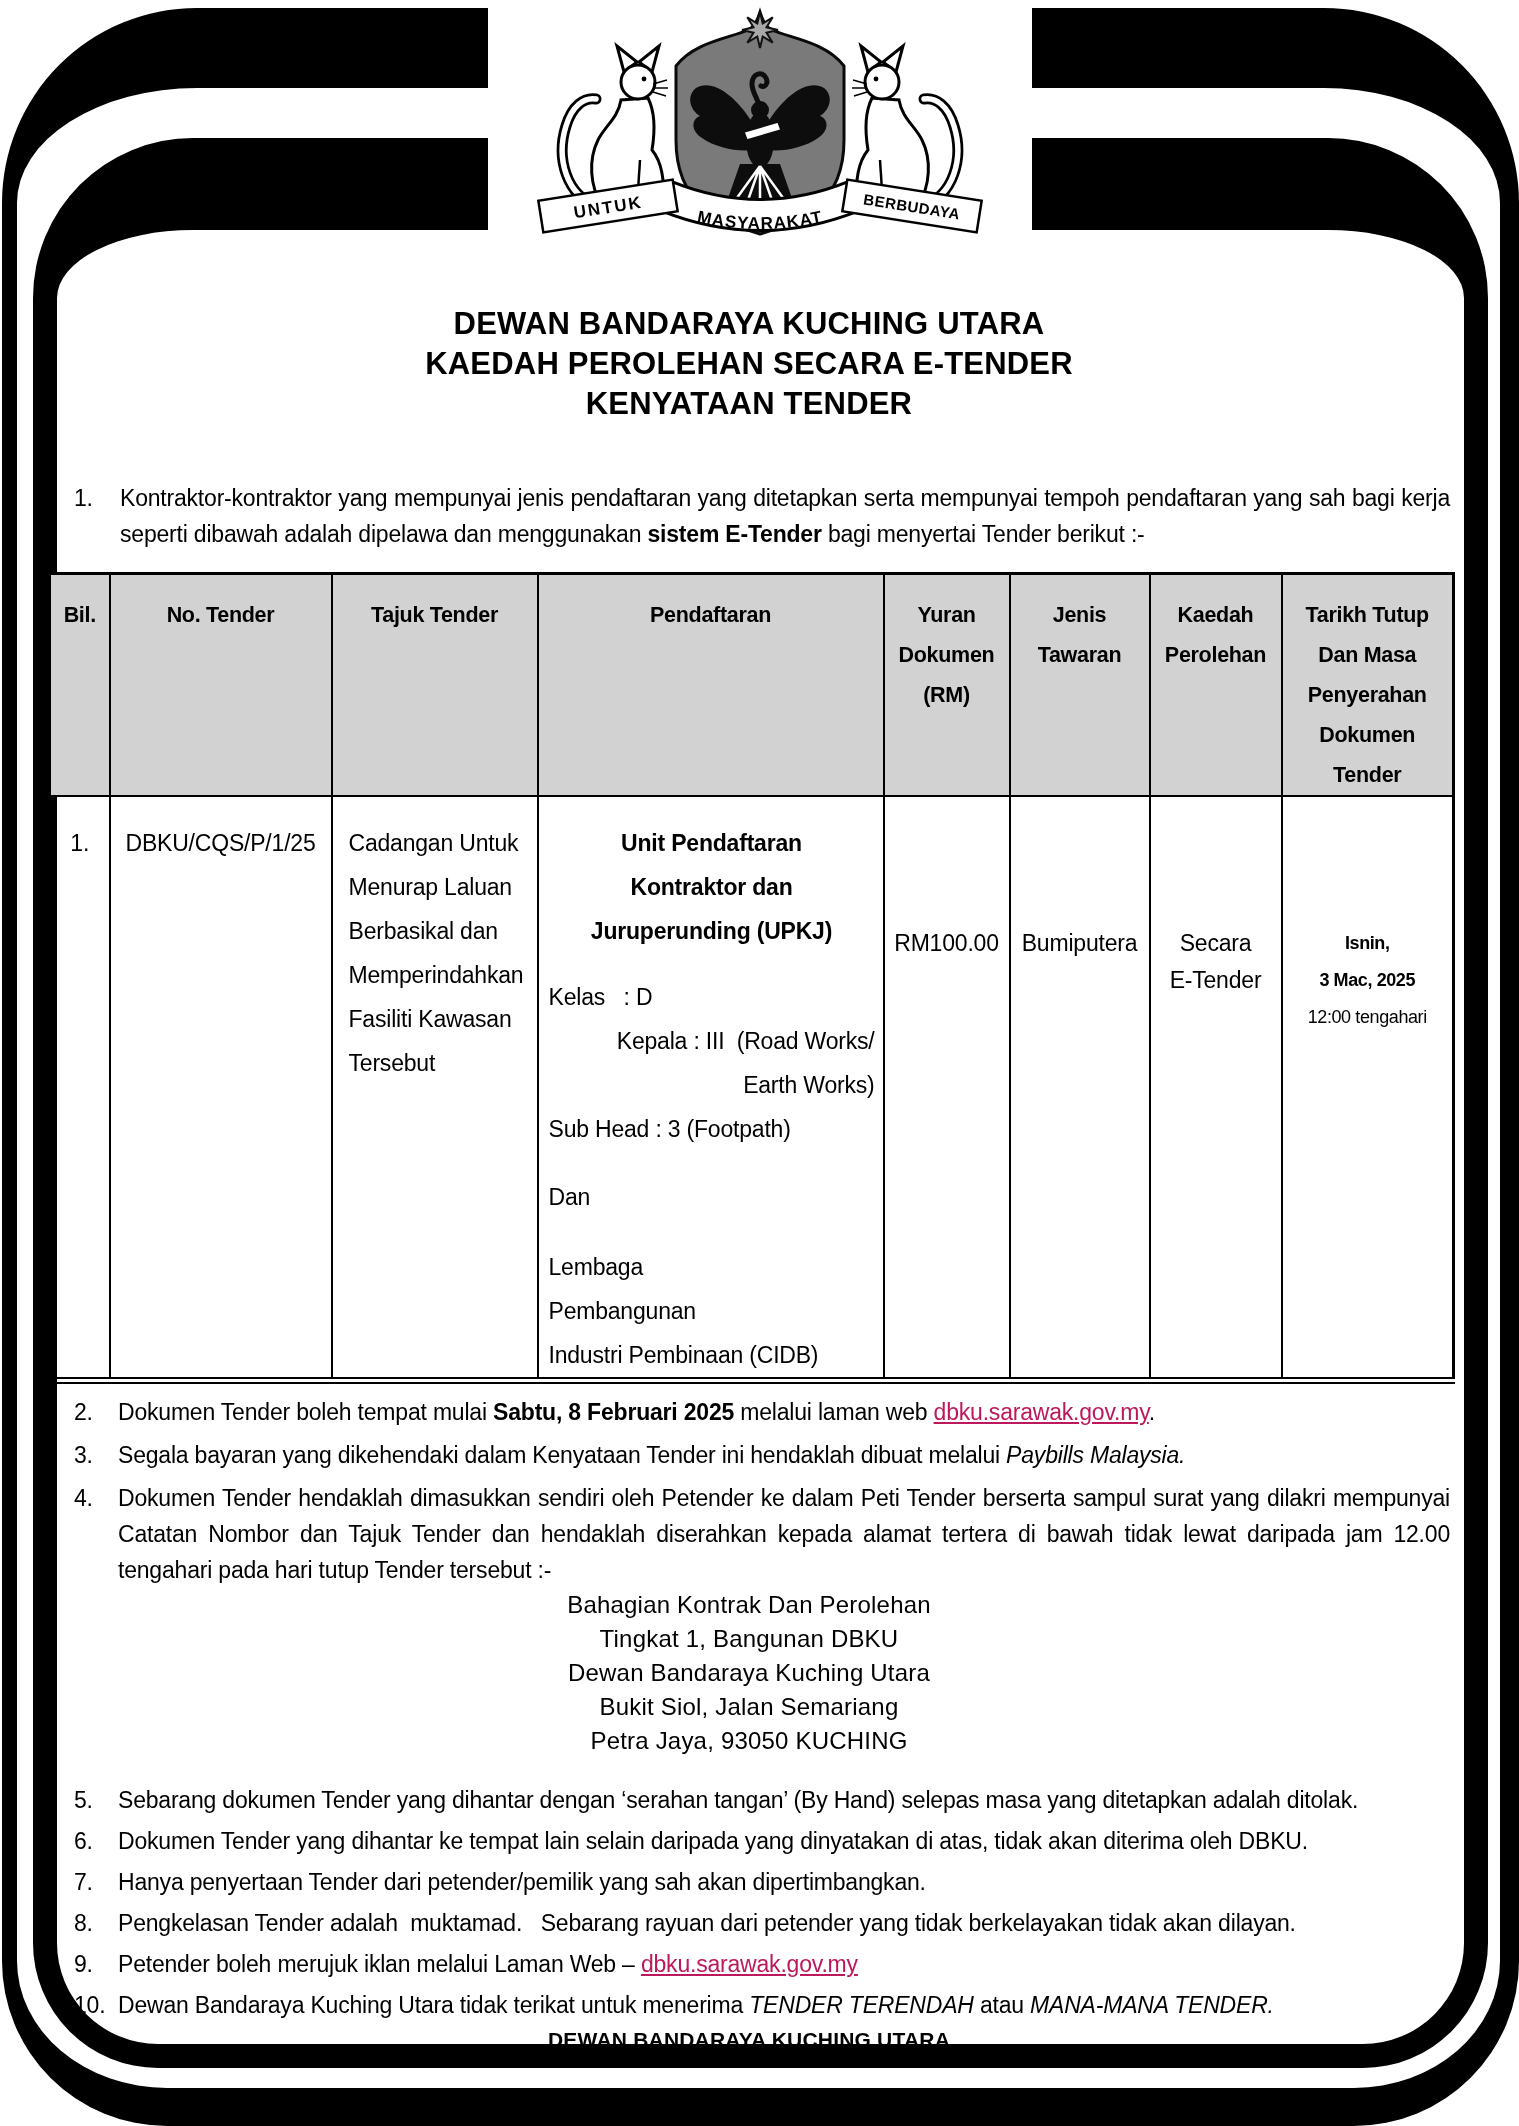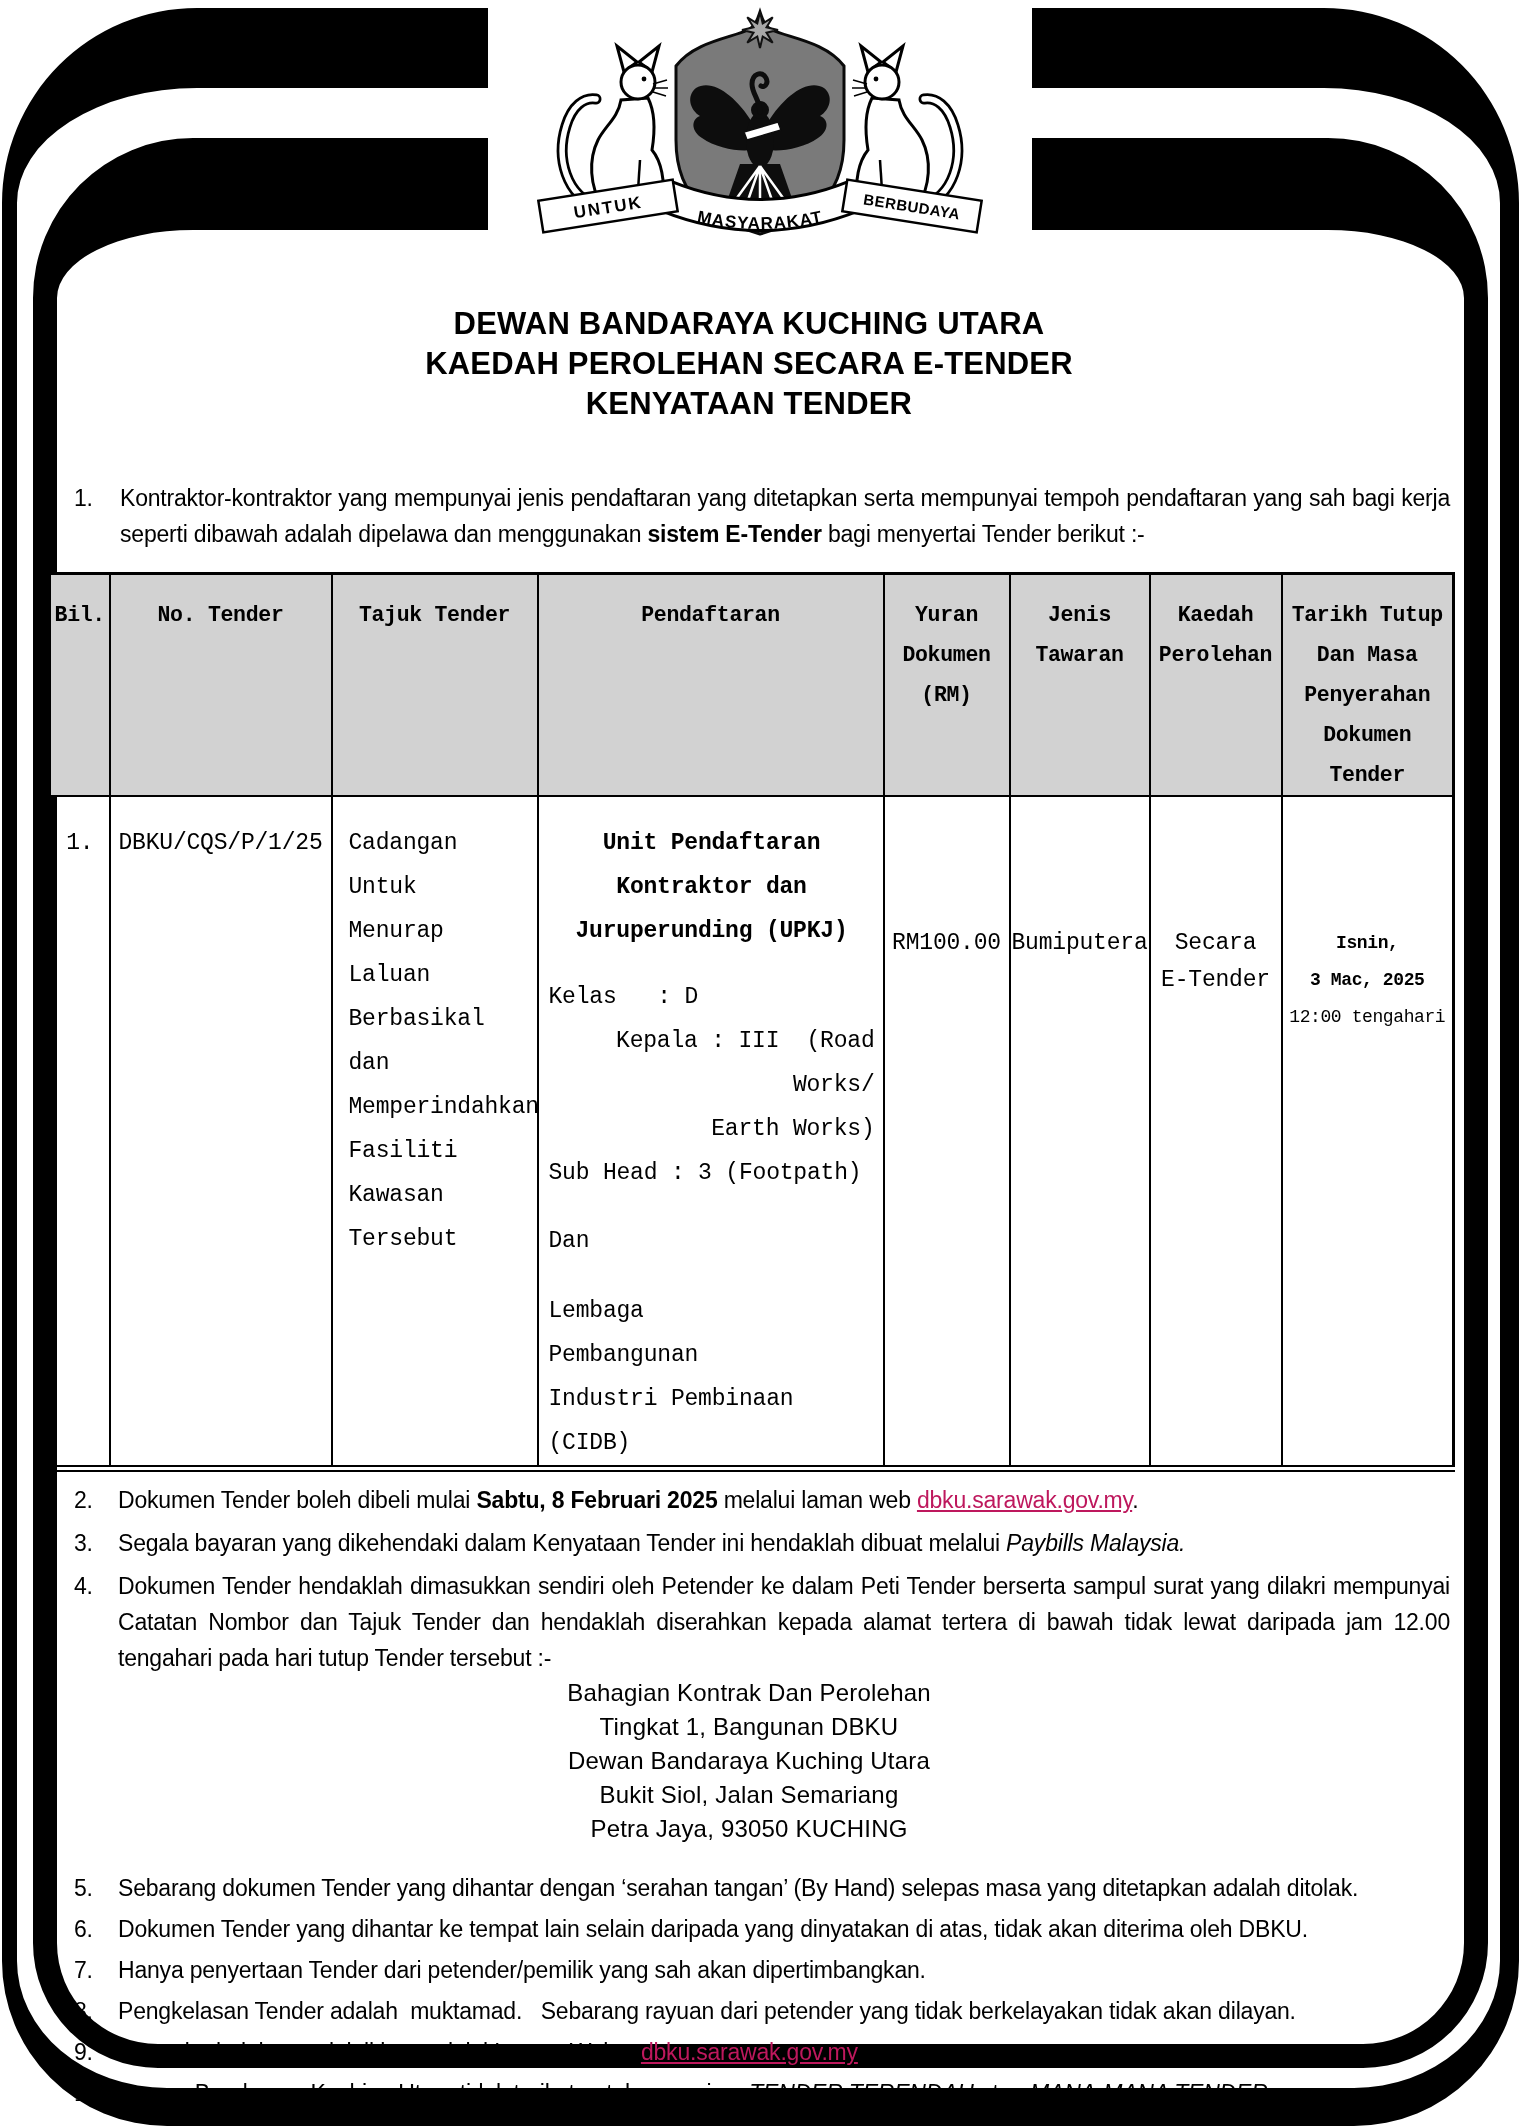--- a/index.html
+++ b/index.html
@@ -31,21 +31,21 @@
          font-size:23px;line-height:36px;letter-spacing:-.2px;}
   .intro .txt{text-align:justify;}
   b.inb{font-weight:bold;}
   .weblink{text-decoration:underline;color:#be185d;cursor:pointer;}
 
   
   .table-wrap{position:relative;margin-top:20px;}
   .table-wrap::before{content:"";position:absolute;left:0;top:-16px;height:16px;width:0;border-left:7px double #000;}
   table.tender{
     border-collapse:collapse;width:1406px;table-layout:fixed;font-size:23px;letter-spacing:-.2px;
-    border-top:3px solid #000;border-right:3px solid #000;border-bottom:7px double #000;border-left:7px double #000;font-family:Liberation Mono, monospace;
+    border-top:3px solid #000;border-right:3px solid #000;border-bottom:7px double #000;border-left:7px double #000;
   }
   table.tender th,table.tender td{border:2px solid #000;vertical-align:top;overflow:hidden;}
   table.tender thead tr{height:218px;}
   table.tender thead th{
     background:#d2d2d2;font-weight:bold;font-size:21.5px;letter-spacing:-.3px;
     padding:20px 2px 0 2px;line-height:40px;white-space:pre-line;text-align:center;
   }
   table.tender tbody tr{height:493px;}
   td.c-bil,td.c-no{text-align:center;padding-top:24px;line-height:44px;}
   td.c-tajuk{padding:24px 14px 0 16px;line-height:44px;}
@@ -206,21 +206,21 @@
             <div>12:00 tengahari</div>
           </td>
         </tr>
       </tbody>
     </table>
   </div>
 
   <div class="grpA">
     <div class="nitem">
       <span>2.</span>
-      <span><span>Dokumen Tender boleh dibeli mulai </span><b class="inb">Sabtu, 8 Februari 2025</b><span> melalui laman web </span><span class="weblink">dbku.sarawak.gov.my</span><span>.</span></span>
+      <span><span>Dokumen Tender boleh tempat mulai </span><b class="inb">Sabtu, 8 Februari 2025</b><span> melalui laman web </span><span class="weblink">dbku.sarawak.gov.my</span><span>.</span></span>
     </div>
     <div class="nitem">
       <span>3.</span>
       <span><span>Segala bayaran yang dikehendaki dalam Kenyataan Tender ini hendaklah dibuat melalui </span><span class="it">Paybills Malaysia.</span></span>
     </div>
     <div class="nitem">
       <span>4.</span>
       <span class="jtxt">Dokumen Tender hendaklah dimasukkan sendiri oleh Petender ke dalam Peti Tender berserta sampul surat yang dilakri mempunyai Catatan Nombor dan Tajuk Tender dan hendaklah diserahkan kepada alamat tertera di bawah tidak lewat daripada jam 12.00 tengahari pada hari tutup Tender tersebut :-</span>
     </div>
   </div>

